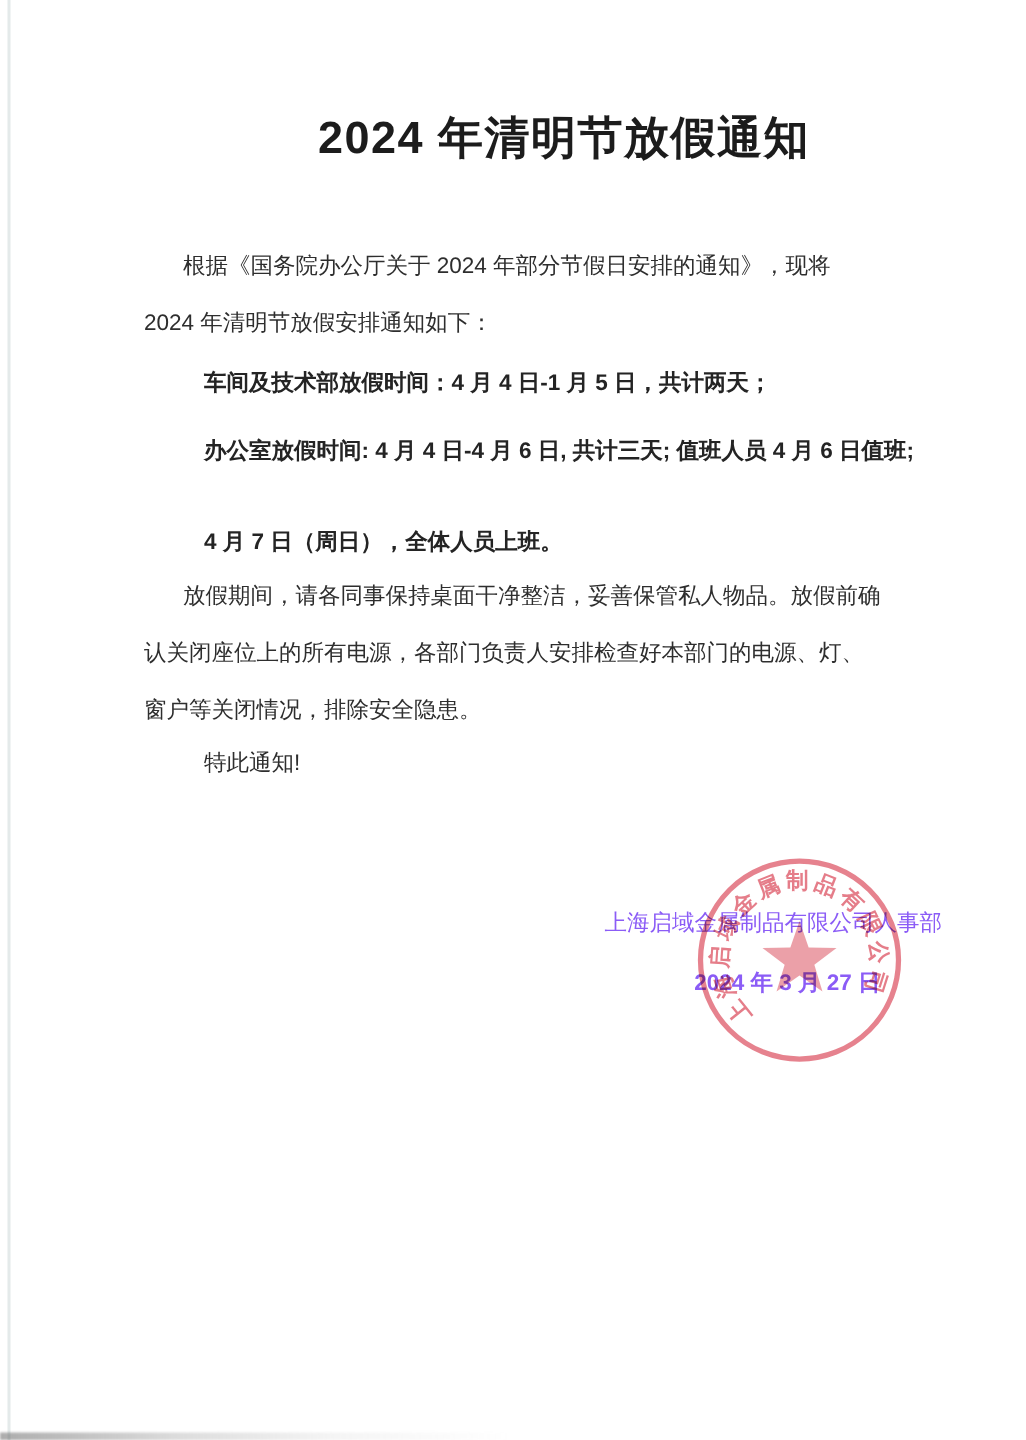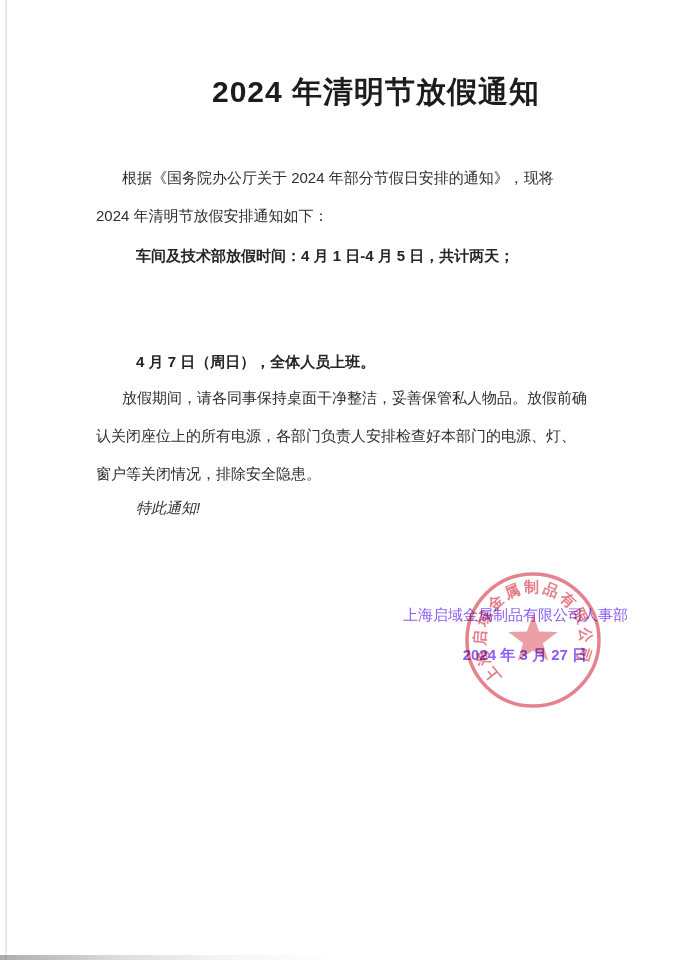--- a/index.html
+++ b/index.html
@@ -97,26 +97,27 @@
 <body>
 
 <div class="page">
 
   <div class="left-edge"></div>
 
   <h1 class="title">2024 年清明节放假通知</h1>
 
   <p class="para indent" style="top:159px;">根据《国务院办公厅关于 2024 年部分节假日安排的通知》，现将 2024 年清明节放假安排通知如下：</p>
 
-  <p class="bold-line" style="top:246px;">车间及技术部放假时间：4 月 1 日-4 月 5 日，共计两天；</p>
+  <p class="bold-line" style="top:246px;">车间及技术部放假时间：4 月 4 日-1 月 5 日，共计两天；</p>
+  <p class="bold-line" style="top:291px;">办公室放假时间: 4 月 4 日-4 月 6 日, 共计三天; 值班人员 4 月 6 日值班;</p>
   <p class="bold-line" style="top:352px;">4 月 7 日（周日），全体人员上班。</p>
 
   <p class="para indent" style="top:379px;">放假期间，请各同事保持桌面干净整洁，妥善保管私人物品。放假前确认关闭座位上的所有电源，各部门负责人安排检查好本部门的电源、灯、窗户等关闭情况，排除安全隐患。</p>
 
-  <p class="closing" style="top:499px;font-style:italic;">特此通知!</p>
+  <p class="closing" style="top:499px;">特此通知!</p>
 
   <p class="sig sig-dept">上海启域金属制品有限公司人事部</p>
   <p class="sig sig-date">2024 年 3 月 27 日</p>
 
   <svg class="stamp" viewBox="0 0 170 170" xmlns="http://www.w3.org/2000/svg">
     <circle cx="85" cy="85" r="66" fill="none" stroke-width="3.5" opacity="0.82" stroke="#dc5060"></circle>
     <polygon points="85,59 91.1,76.6 109.7,77 94.9,88.2 100.3,106 85,95.4 69.7,106 75.1,88.2 60.3,77 78.9,76.6" fill-opacity="0.62" fill="#dc5060"></polygon>
     <path id="stamp-arc" d="M 54.1 121.8 A 48 48 0 1 1 126.6 109" fill="none"></path>
     <text class="stamp-arc-text" fill-opacity="0.85" fill="#dc5060">
       <textPath href="#stamp-arc">上海启域金属制品有限公司</textPath>

